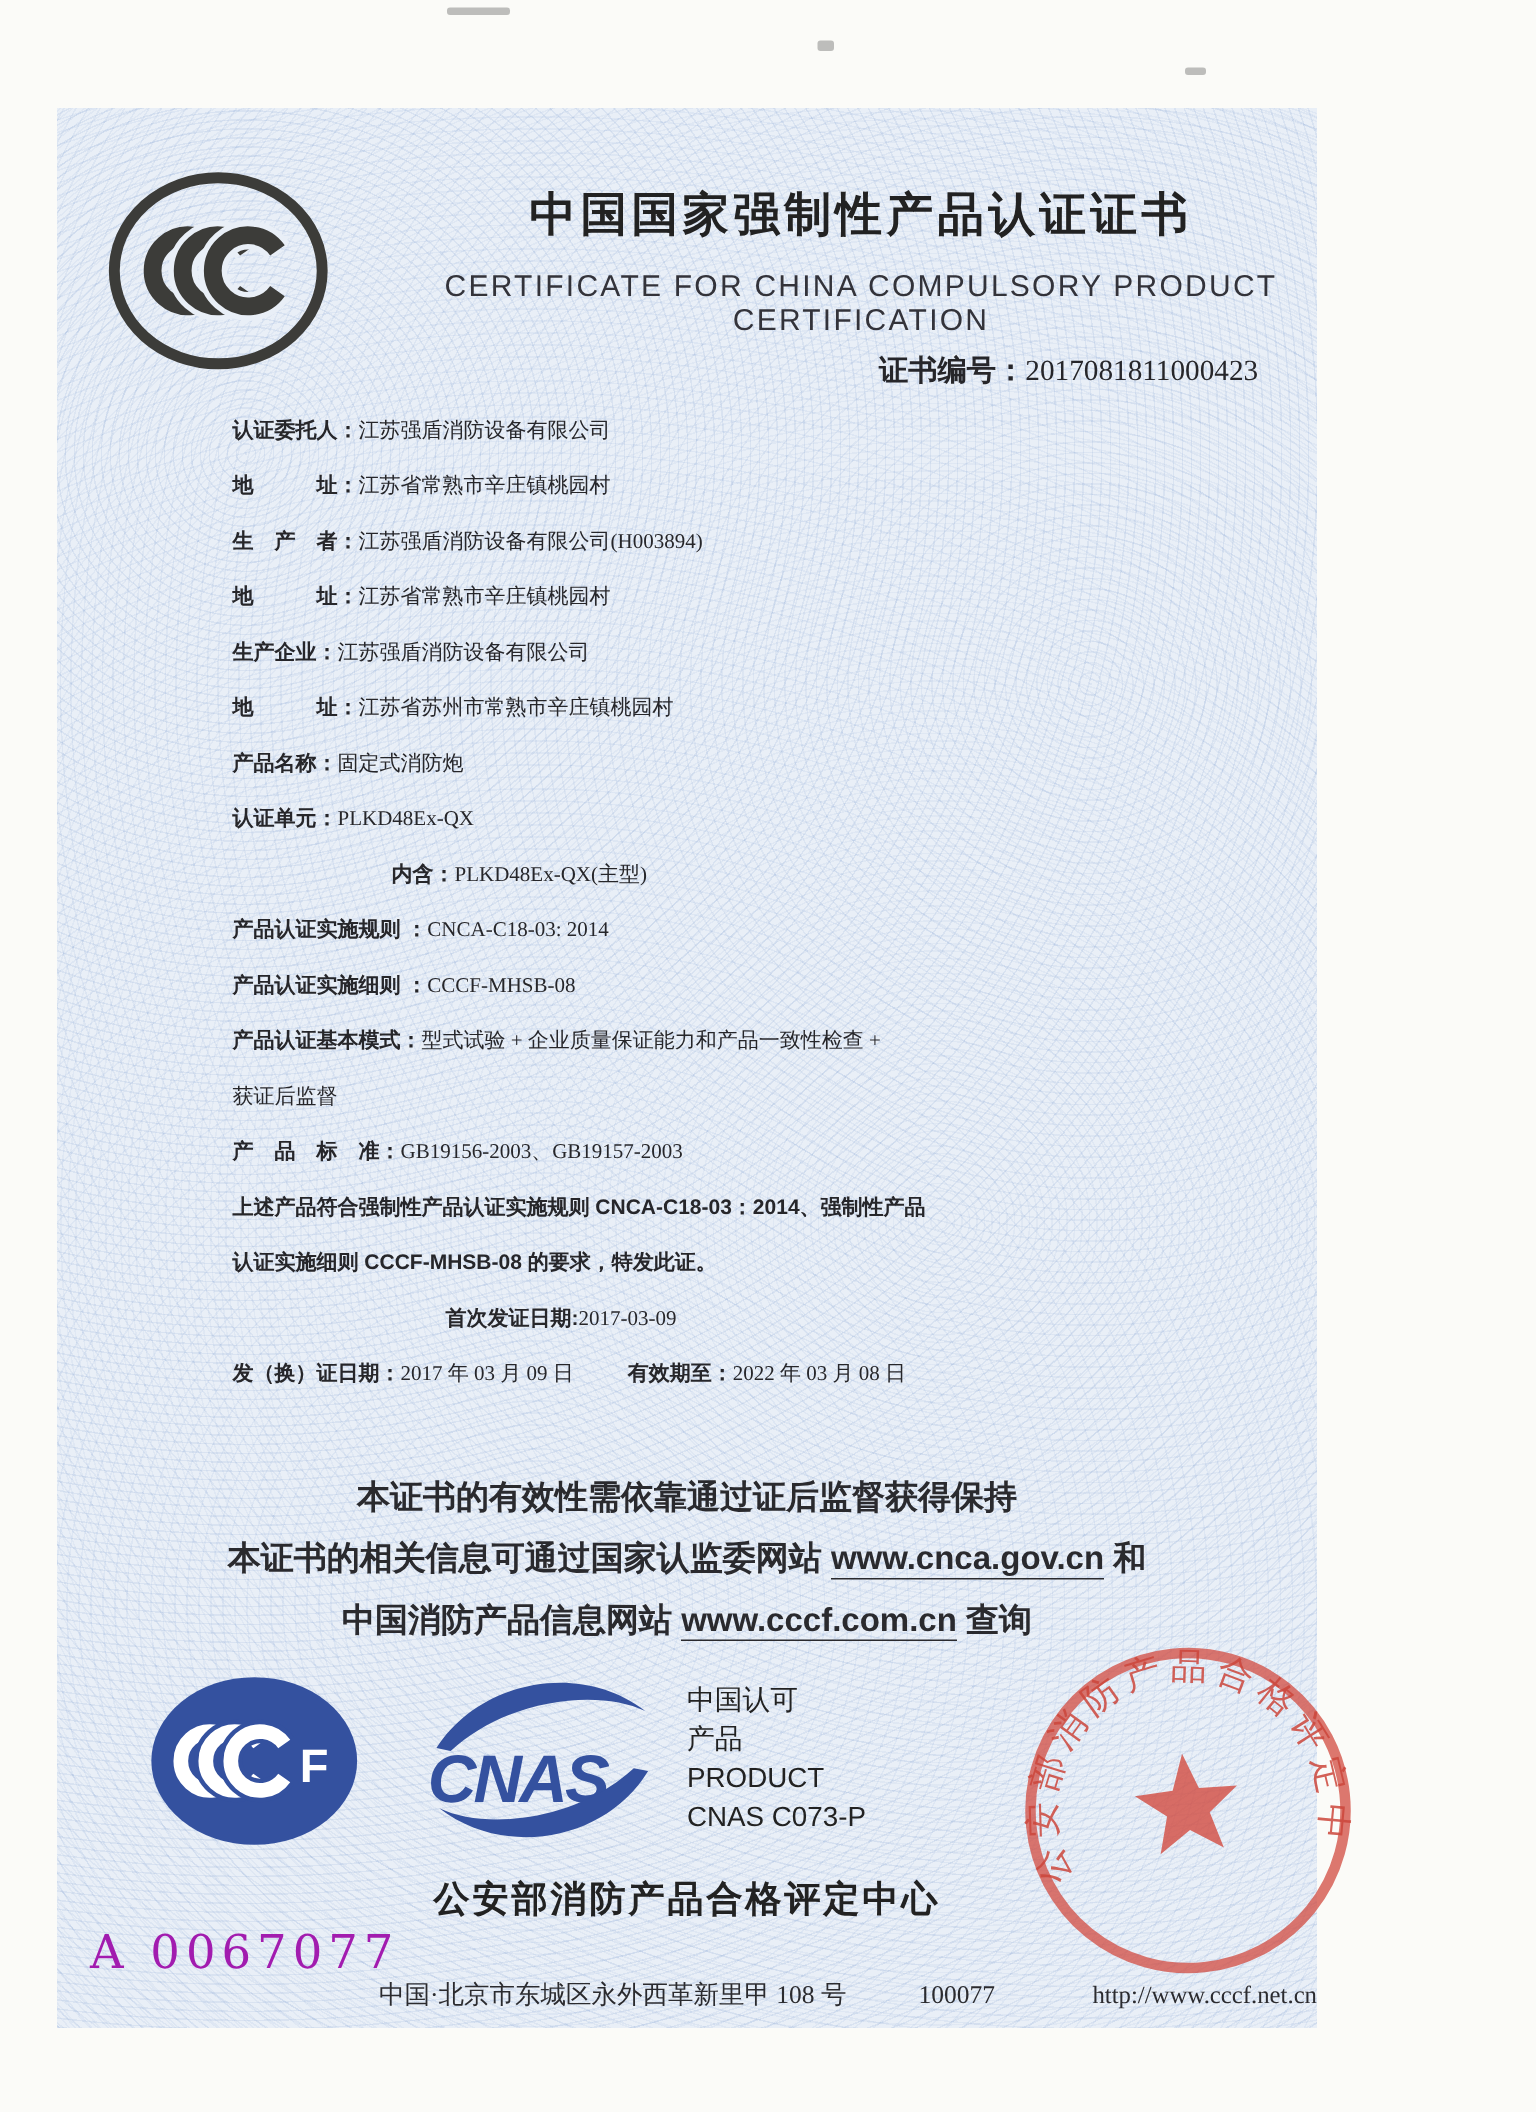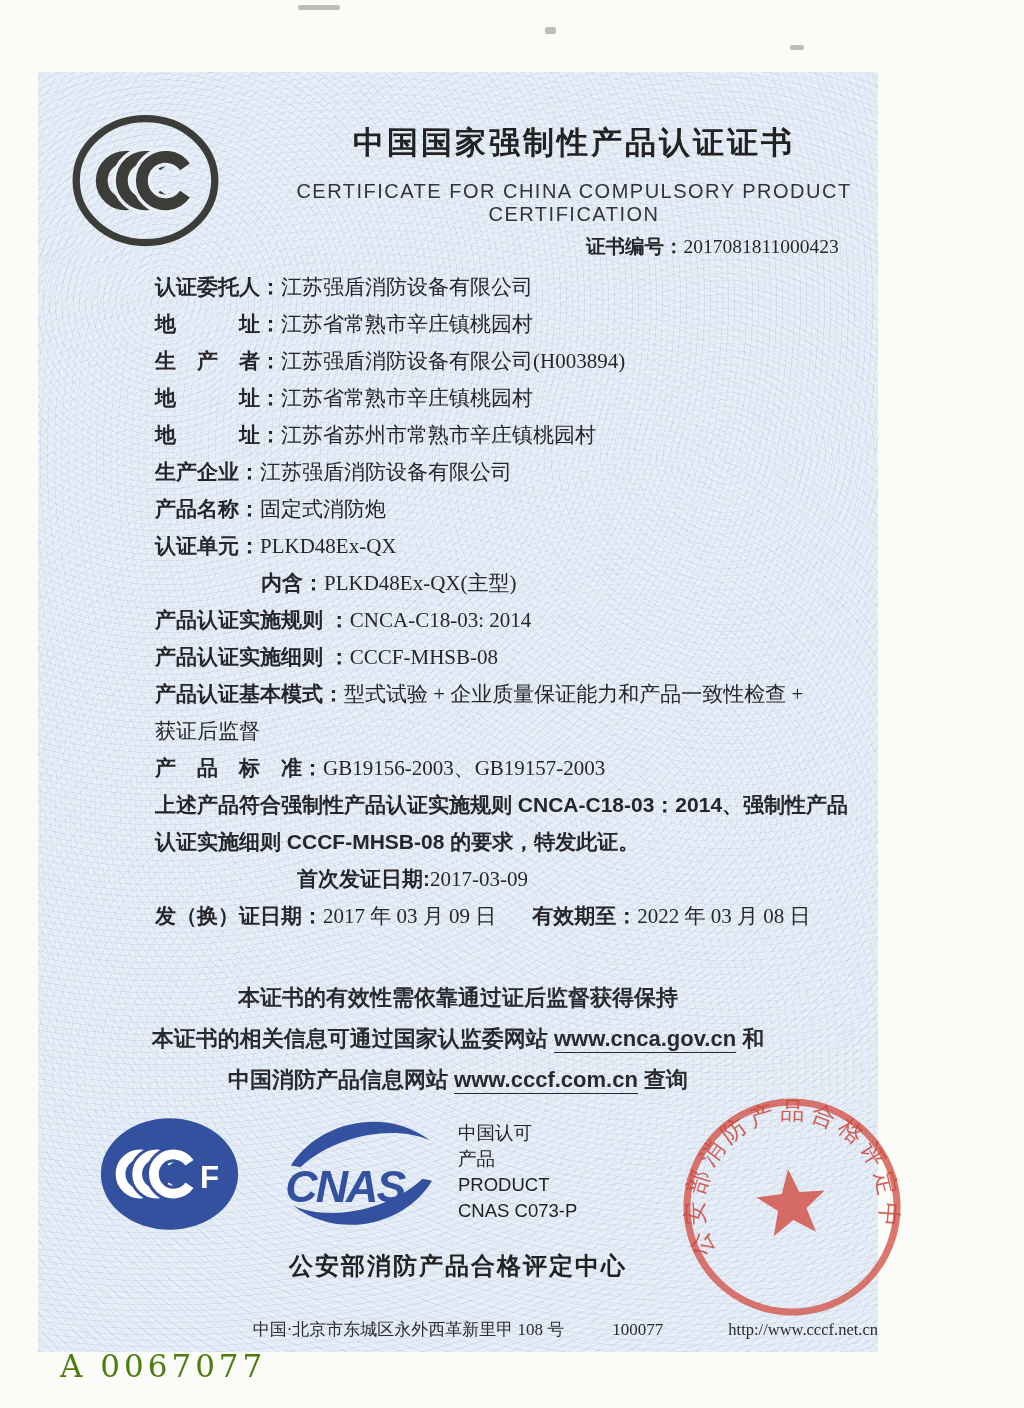--- a/index.html
+++ b/index.html
@@ -28,21 +28,21 @@
     font-family:"Liberation Sans",sans-serif;
   }
   .subtitle{
     margin-top:16px;font-size:20px;letter-spacing:1.5px;color:#33333a;
     font-family:"Liberation Sans",sans-serif;
   }
   .cert-no{position:absolute;left:548px;top:161px;font-size:19.5px;white-space:nowrap;}
   .cert-no .lbl{font-weight:700;}
   .cert-no .val{font-family:"Liberation Serif",serif;}
   
-  .body{position:absolute;left:117px;top:196px;width:800px;font-size:21px;line-height:37px;}
+  .body{position:absolute;left:117px;top:196px;width:800px;font-size:14px;line-height:37px;}
   .row{height:37px;white-space:nowrap;}
   .lbl{font-weight:700;font-family:"Liberation Sans",sans-serif;}
   .val{font-family:"Liberation Serif",serif;}
   .indent-1{padding-left:106px;}
   .stmt{height:37px;font-weight:700;white-space:nowrap;}
   .date-first{padding-left:142px;}
   .gap-left{margin-left:36px;}
   
   .notes{position:absolute;left:0;top:905px;width:100%;text-align:center;
          font-size:22px;line-height:41px;font-weight:700;color:#2a2a2e;}
@@ -56,22 +56,22 @@
                 font-family:"Liberation Serif",serif;color:#1e1e22;white-space:nowrap;}
   
   .footer-org{position:absolute;left:0;top:1178px;width:100%;text-align:center;
               font-size:24px;font-weight:700;letter-spacing:2px;color:#222;}
   .footer-addr{position:absolute;left:0;top:1218px;width:100%;text-align:center;
                font-size:17px;font-family:"Liberation Serif",serif;color:#2b2b2f;margin-top:28px;}
   .footer-addr .post{margin-left:48px;}
   .footer-url{position:absolute;left:0;top:1248px;width:100%;text-align:right;
               font-size:16.5px;font-family:"Liberation Serif",serif;color:#2b2b2f;}
   
-  .serial{position:absolute;left:60px;top:1348px;font-size:31px;letter-spacing:4px;
-          color:#4d7c0f;font-family:"DejaVu Serif",serif;}
+  .serial{position:absolute;left:60px;top:1284px;font-size:31px;letter-spacing:4px;
+          color:#a21caf;font-family:"DejaVu Serif",serif;}
 </style>
 </head>
 <body>
 
 <div class="artifact" style="left:298px;top:5px;width:42px;height:5px;"></div>
 <div class="artifact" style="left:545px;top:27px;width:11px;height:7px;"></div>
 <div class="artifact" style="left:790px;top:45px;width:14px;height:5px;"></div>
 
 <div class="page">
 
@@ -91,22 +91,22 @@
 
   <div class="cert-no">
     <span class="lbl">证书编号：</span><span class="val">2017081811000423</span>
   </div>
 
   <div class="body">
     <div class="row"><span class="lbl">认证委托人：</span><span class="val">江苏强盾消防设备有限公司</span></div>
     <div class="row"><span class="lbl">地　　　址：</span><span class="val">江苏省常熟市辛庄镇桃园村</span></div>
     <div class="row"><span class="lbl">生　产　者：</span><span class="val">江苏强盾消防设备有限公司(H003894)</span></div>
     <div class="row"><span class="lbl">地　　　址：</span><span class="val">江苏省常熟市辛庄镇桃园村</span></div>
+    <div class="row"><span class="lbl">生产企业：</span><span class="val">江苏强盾消防设备有限公司</span></div>
     <div class="row"><span class="lbl">地　　　址：</span><span class="val">江苏省苏州市常熟市辛庄镇桃园村</span></div>
-    <div class="row"><span class="lbl">生产企业：</span><span class="val">江苏强盾消防设备有限公司</span></div>
     <div class="row"><span class="lbl">产品名称：</span><span class="val">固定式消防炮</span></div>
     <div class="row"><span class="lbl">认证单元：</span><span class="val">PLKD48Ex-QX</span></div>
     <div class="row indent-1"><span class="lbl">内含：</span><span class="val">PLKD48Ex-QX(主型)</span></div>
     <div class="row"><span class="lbl">产品认证实施规则 ：</span><span class="val">CNCA-C18-03: 2014</span></div>
     <div class="row"><span class="lbl">产品认证实施细则 ：</span><span class="val">CCCF-MHSB-08</span></div>
     <div class="row"><span class="lbl">产品认证基本模式：</span><span class="val">型式试验 + 企业质量保证能力和产品一致性检查 +</span></div>
     <div class="row"><span class="val">获证后监督</span></div>
     <div class="row"><span class="lbl">产　品　标　准：</span><span class="val">GB19156-2003、GB19157-2003</span></div>
     <div class="stmt">上述产品符合强制性产品认证实施规则 CNCA-C18-03：2014、强制性产品</div>
     <div class="stmt">认证实施细则 CCCF-MHSB-08 的要求，特发此证。</div>

